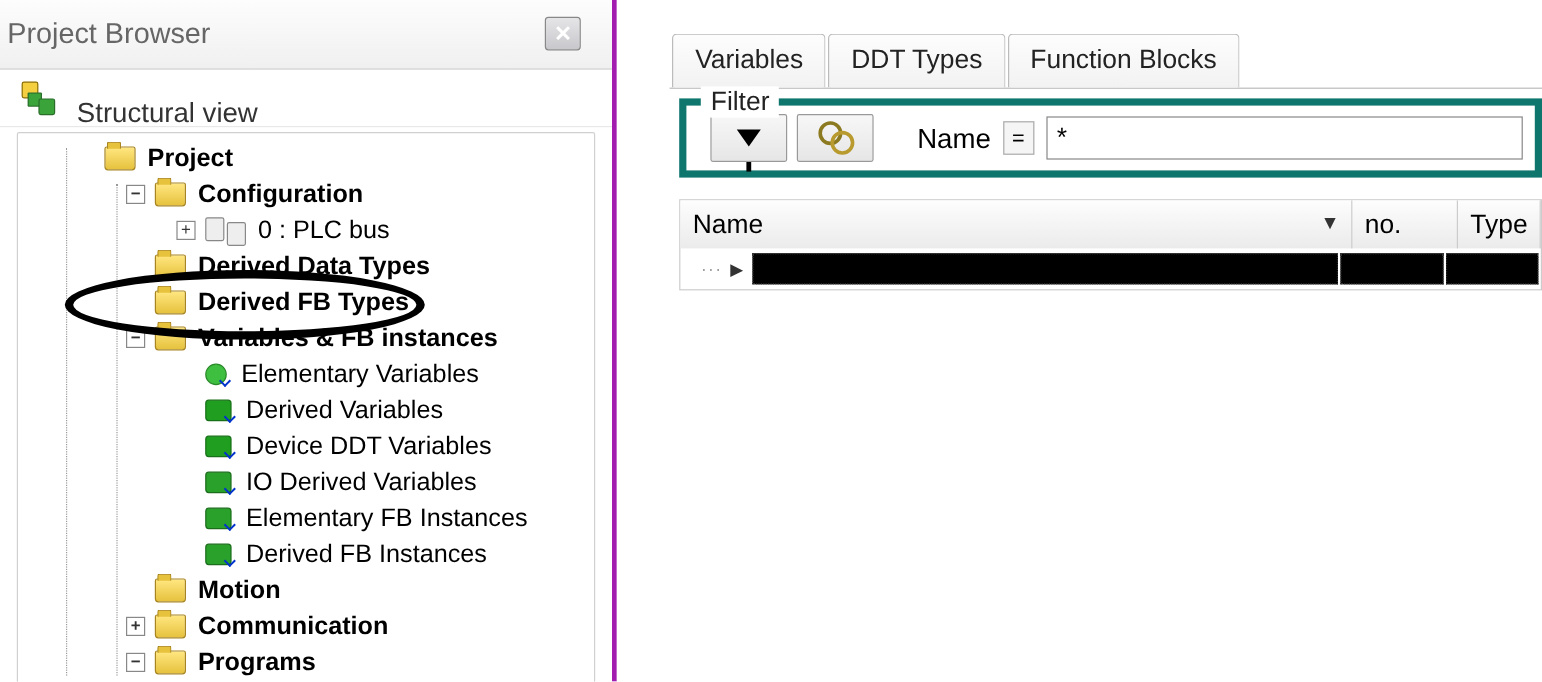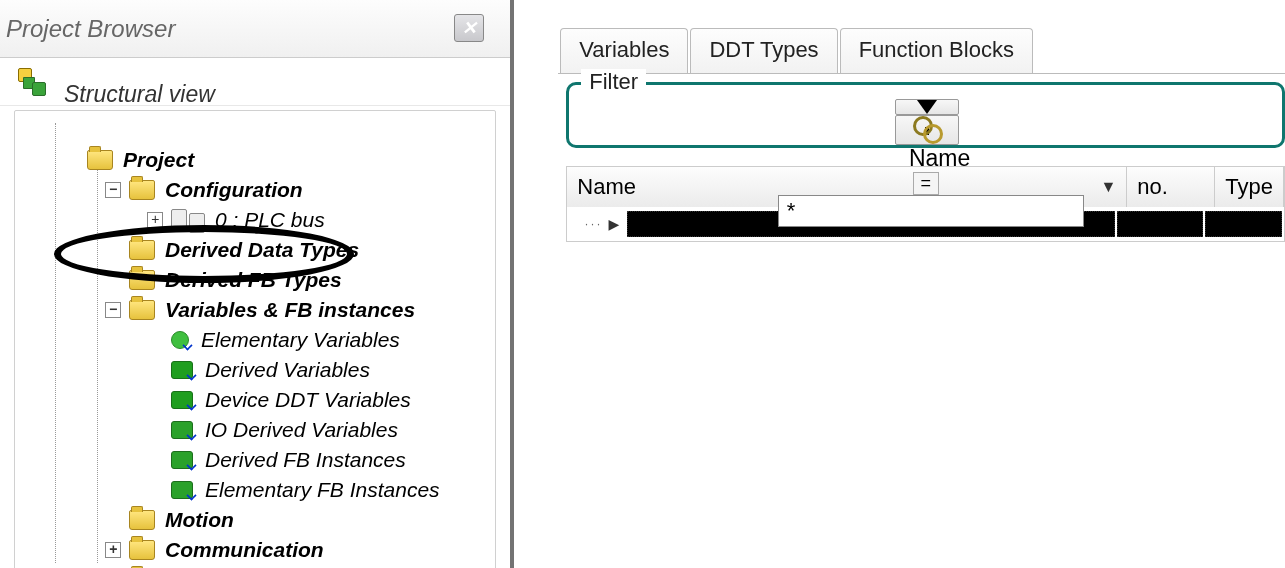--- a/index.html
+++ b/index.html
@@ -6,23 +6,22 @@
   body {
     font-family: "Segoe UI", Tahoma, sans-serif;
     background: #fff;
     width: 1285px; height: 568px;
     overflow: hidden;
     display: flex;
   }
   
   .left-panel {
     width: 520px; height: 568px;
-    border-right: 4px solid #737373;
-    position: relative;
-    font-style: italic;
+    border-right: 4px solid #a21caf;
+    position: relative;
   }
   .titlebar {
     height: 58px;
     background: linear-gradient(#fdfdfd,#f0f0f0);
     border-bottom: 1px solid #ccc;
     display: flex; align-items: center;
     padding-left: 6px;
     position: relative;
   }
   .titlebar-title {
@@ -115,21 +114,21 @@
   }
   .var-icon.circle{border-radius:50%;width:18px;height:18px;}
   .var-icon::after{
     content:"";position:absolute;right:-6px;bottom:-4px;width:10px;height:10px;
     border-right:3px solid #0033cc;border-bottom:3px solid #0033cc;
     transform:rotate(45deg) scale(.55);
   }
   .g-green{background:#3fbf3f;border:1px solid #2a8a2a;}
   .g-green-dark{background:#1f9e1f;border:1px solid #187018;}
   .g-green-box{background:#2aa12a;border:1px solid #1c6d1c;}
-  .indent-1{padding-left:48px;margin-top:28px;}
+  .indent-1{padding-left:48px;}
   .indent-2{padding-left:90px;}
   .indent-3{padding-left:132px;}
 
   
   .highlight-ellipse {
     position: absolute;
     left: 54px; top: 225px;
     width: 300px; height: 58px;
     border: 7px solid #000;
     border-radius: 50%;
@@ -156,26 +155,25 @@
   .tab.active {
     background:#fff; border-bottom:1px solid #fff;
     position:relative; top:1px;
   }
   .tab-body-border{
     margin-left:44px; border-top:1px solid #bbb;
   }
   .filter-group {
     position: relative;
     margin: 8px 0 0 52px;
-    border: 3px solid #0f766e;
-    border-radius: 10px;
+    border: 6px solid #0f766e;
+    border-radius: 0;
     padding: 14px 10px 14px 20px;
     display:flex; align-items:center;
     height: 66px;
-    flex-direction: column;
   }
   .filter-legend{
     position:absolute; top:-16px; left:12px;
     background:#fff; padding:0 8px;
     font-size:22px; color:#222;
   }
   .filter-btn {
     width:64px;height:40px;border:1px solid #999;background:linear-gradient(#f7f7f7,#e6e6e6);
     border-radius:2px;display:flex;align-items:center;justify-content:center;
     margin-right:8px;
@@ -280,26 +278,26 @@
         <span class="label">Device DDT Variables</span>
       </div>
       <div class="row indent-3">
         <span class="spacer-exp"></span>
         <span class="var-icon g-green-box"></span>
         <span class="label">IO Derived Variables</span>
       </div>
       <div class="row indent-3">
         <span class="spacer-exp"></span>
         <span class="var-icon g-green-box"></span>
+        <span class="label">Elementary FB Instances</span>
+      </div>
+      <div class="row indent-3">
+        <span class="spacer-exp"></span>
+        <span class="var-icon g-green-box"></span>
         <span class="label">Derived FB Instances</span>
-      </div>
-      <div class="row indent-3">
-        <span class="spacer-exp"></span>
-        <span class="var-icon g-green-box"></span>
-        <span class="label">Elementary FB Instances</span>
       </div>
       <div class="row bold indent-2">
         <span class="spacer-exp"></span>
         <span class="folder-icon"></span>
         <span class="label">Motion</span>
       </div>
       <div class="row bold indent-2">
         <span class="expander">+</span>
         <span class="folder-icon"></span>
         <span class="label">Communication</span>

